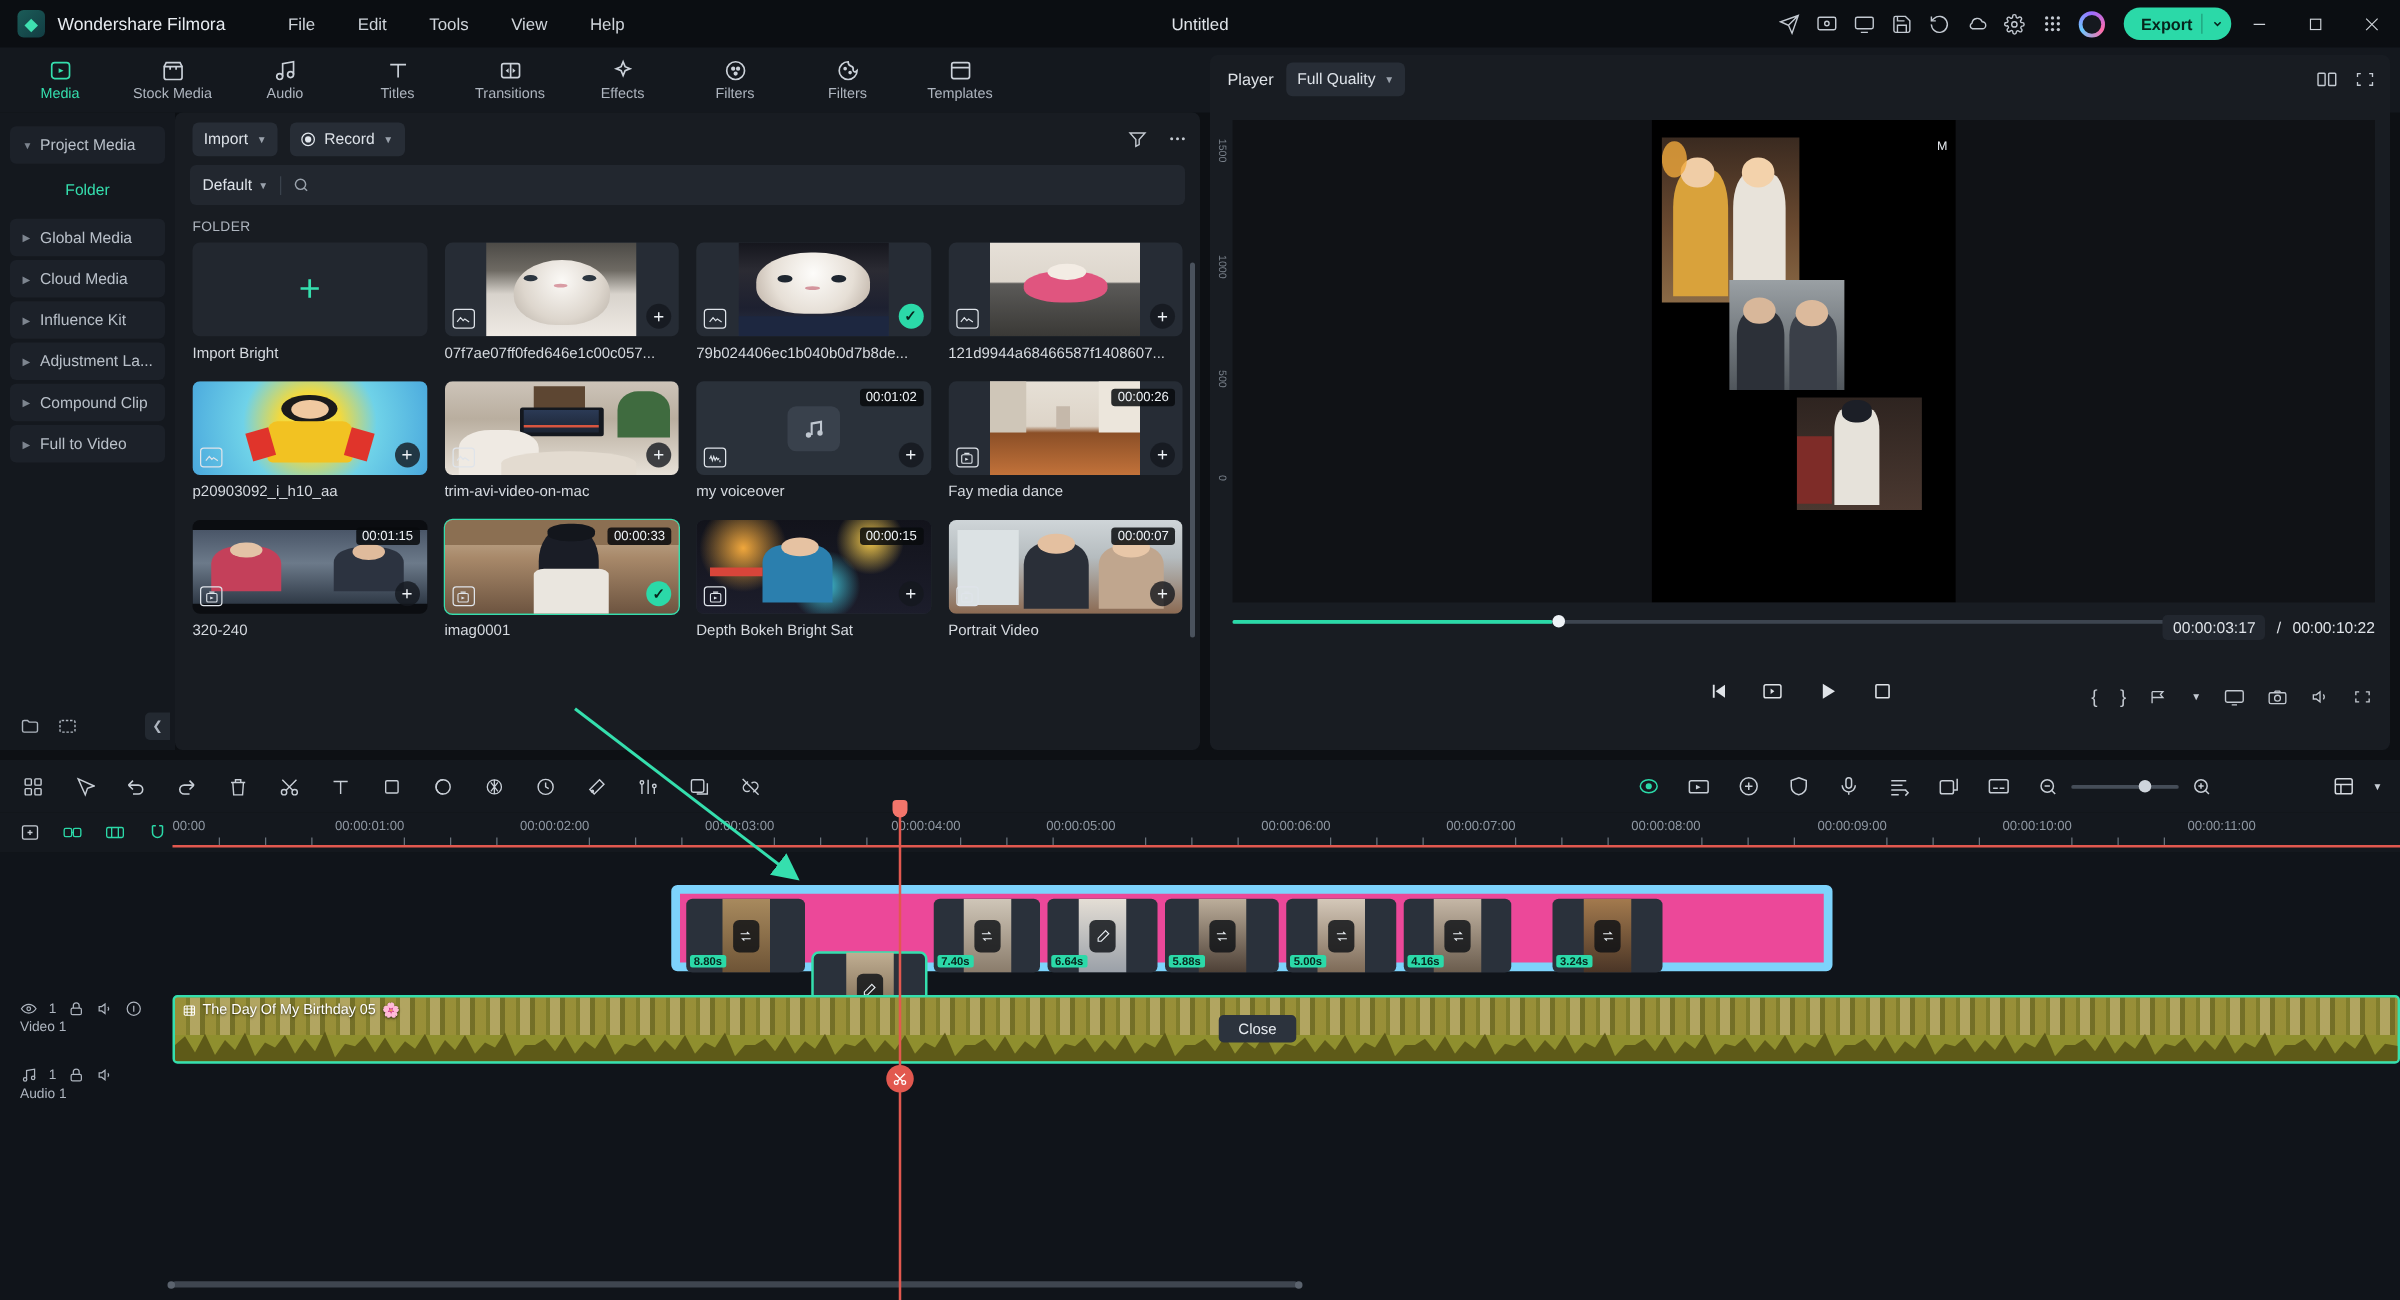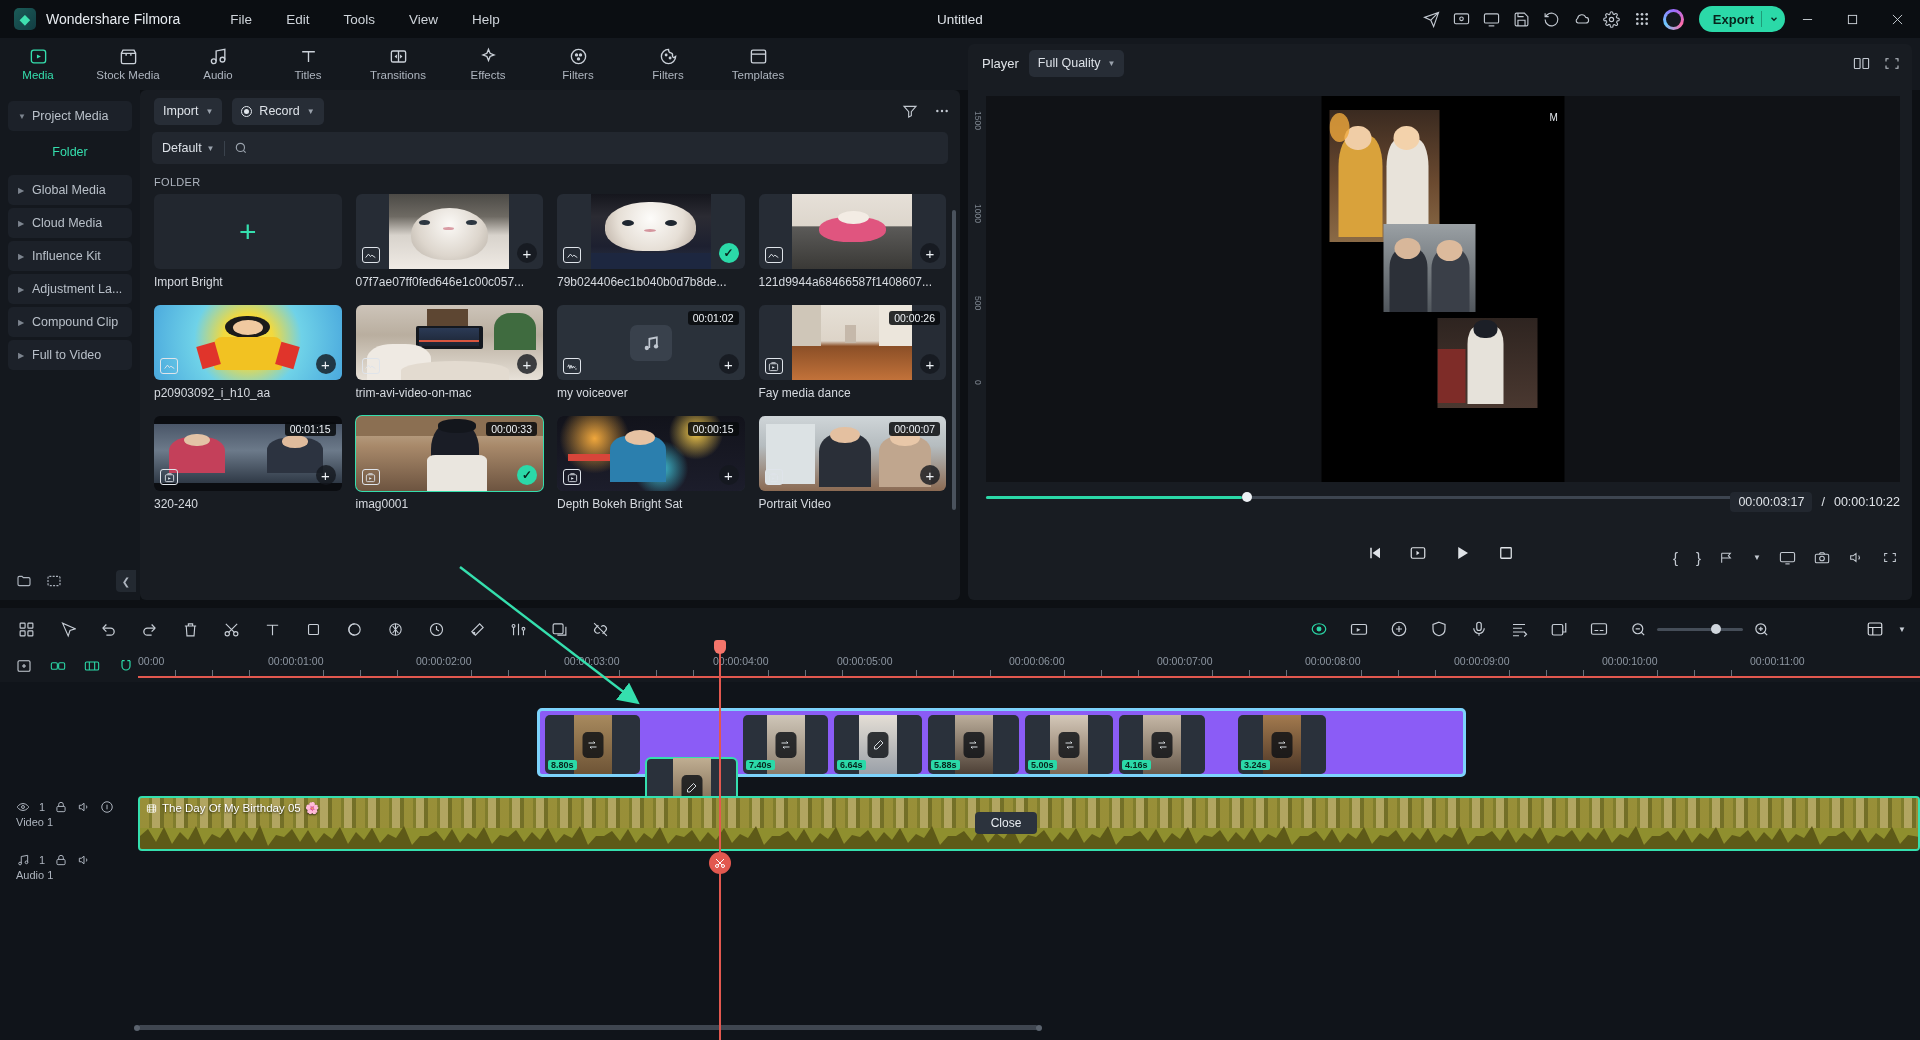--- a/index.html
+++ b/index.html
@@ -49,21 +49,21 @@
     height:26px; border-radius:13px; background:#2bd9a8; color:#07241c;
     display:flex; align-items:center; padding:0 6px 0 14px; font-size:13px; font-weight:bold;
     margin-left:6px;
   }
   .export-btn .sep { width:1px; height:16px; background:rgba(0,0,0,.28); margin:0 7px; }
   .win-ctrl { width:45px; height:38px; display:flex; align-items:center; justify-content:center; color:#cfd4da; font-size:12px; }
 
   
   .tooltabs {
     position:absolute; left:0; top:38px; width:1920px; height:52px;
-    background:#14181e; display:flex; align-items:center; padding-left:4px; gap:22px;
+    background:#14181e; display:flex; align-items:center; padding-left:14px; gap:22px;
   }
   .tooltab { width:68px; display:flex; flex-direction:column; align-items:center; gap:3px; }
   .tooltab .lbl { font-size:11.5px; color:#aeb5bf; white-space:nowrap; }
   .tooltab.active .lbl { color:#35dfae; }
   .tooltab.active svg { color:#35dfae; }
   .tooltab svg { color:#cbd1d9; }
 
   
   .sidebar {
     position:absolute; left:0; top:90px; width:140px; height:510px;
@@ -226,21 +226,21 @@
 
   .tl-body { position:absolute; left:0; top:682px; width:1920px; height:358px; background:#10141a; }
   .track-head { position:absolute; left:0; width:138px; color:#aeb5bf; font-size:11px; }
   .th-row { display:flex; align-items:center; gap:9px; padding-left:16px; }
   .th-lbl { padding-left:16px; font-size:11px; color:#aeb5bf; margin-top:2px; }
 
   .vtrack {
     position:absolute; left:537px; top:708px; width:929px; height:69px;
     background:#1b2franch; 
   }
-  .vtrack { background:#8b5cf6; border-radius:5px; border:3px solid #7dd3fc; }
+  .vtrack { background:#ec4899; border-radius:5px; border:7px solid #7dd3fc; }
   .vclip {
     position:absolute; top:4px; height:59px; border-radius:5px; overflow:hidden;
     background:#2a313b;
   }
   .vclip.sel { outline:2px solid #35dfae; outline-offset:-1px;margin-top:43px; }
   .vclip .inner { position:absolute; left:50%; transform:translateX(-50%); top:0; bottom:0; width:38px; }
   .vclip .badge {
     position:absolute; left:3px; bottom:4px; background:#2bd9a8; color:#07241c;
     font-size:9px; border-radius:2px; padding:0 3px; font-weight:bold;
   }

